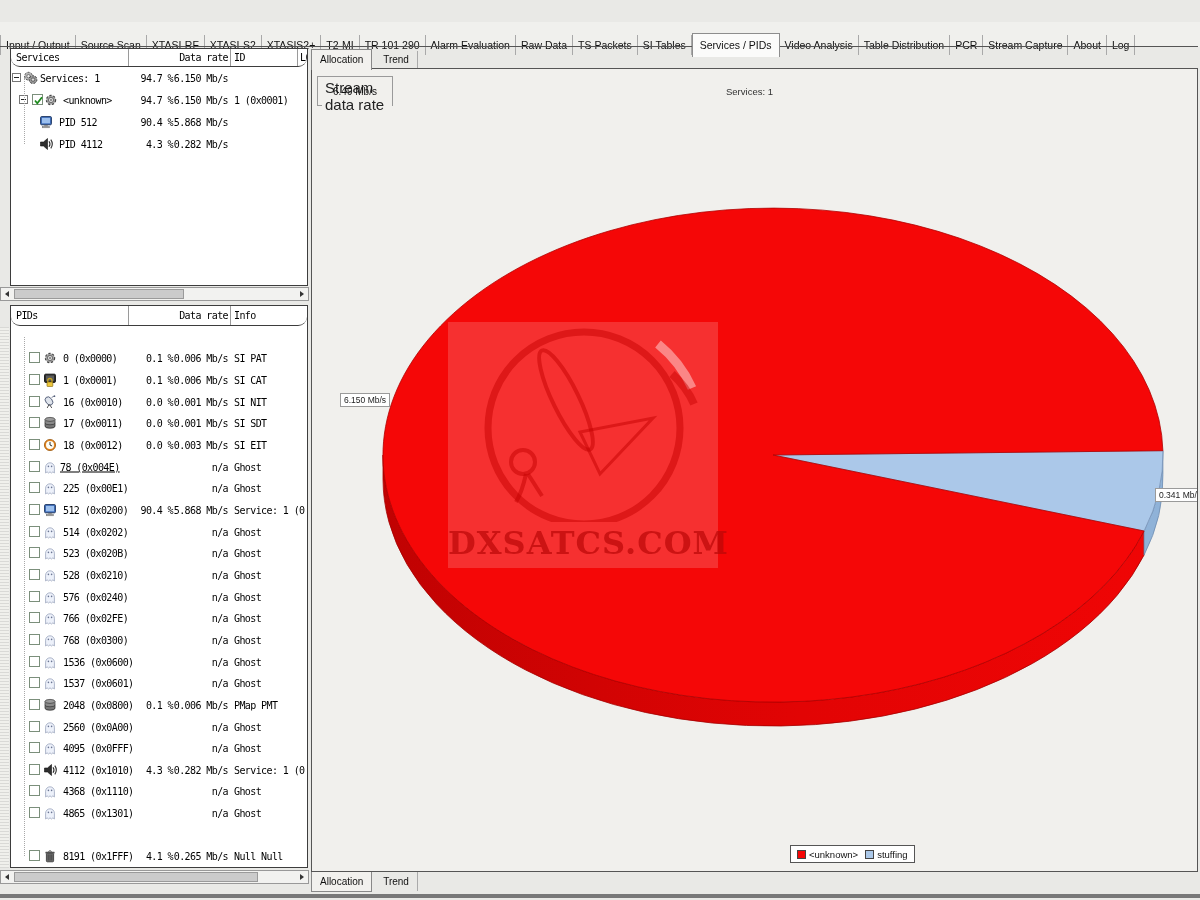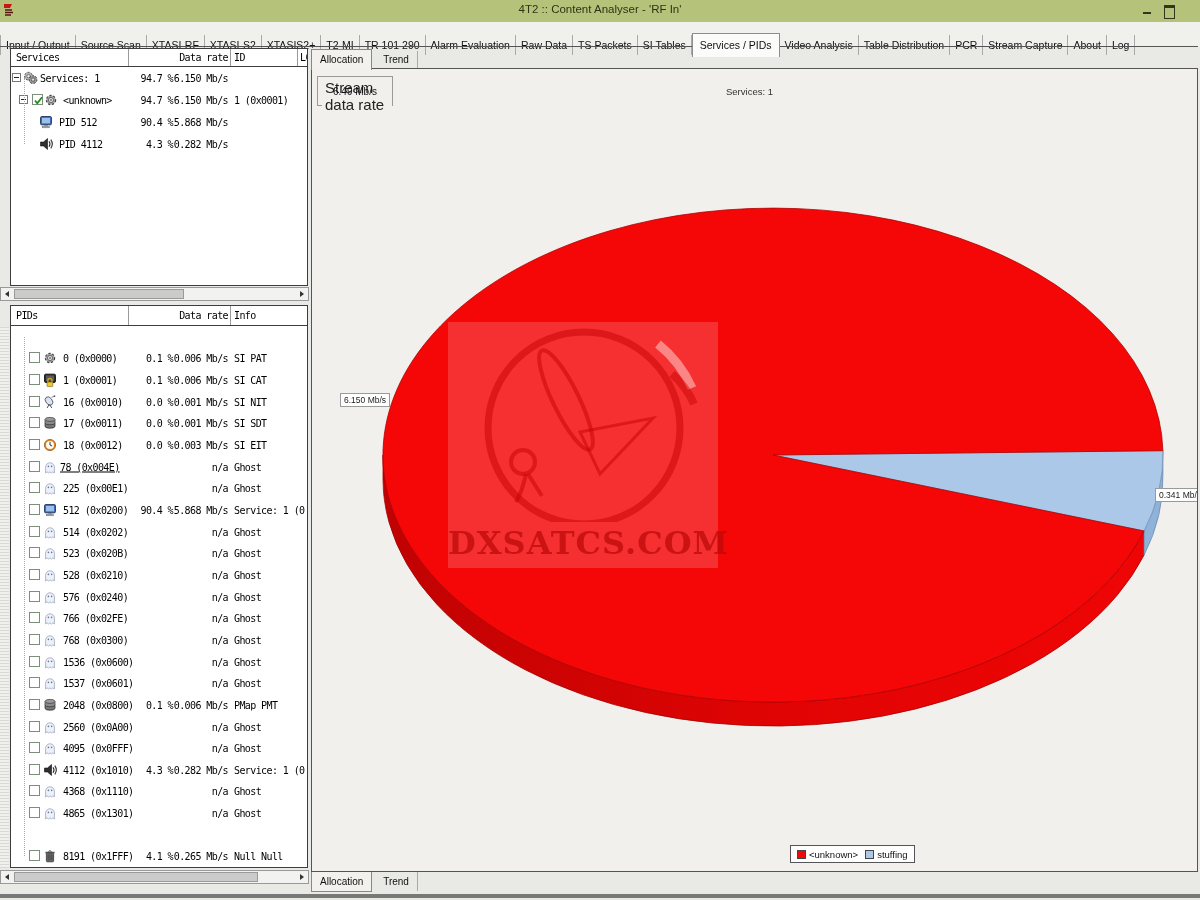--- a/index.html
+++ b/index.html
@@ -32,21 +32,21 @@
   .tab.sel { background:#fbfbfa; border:1px solid #8d8d8d; border-bottom:none;
     margin-top:11px; padding:5px 7px 5px 7px; position:relative; z-index:3; }
 
   
   .grid { position:absolute; background:#fff; border:1px solid #3d3d3d;
     font-family:"DejaVu Sans Mono", monospace; font-size:10px; letter-spacing:-0.6px;
     color:#000; overflow:hidden; }
   #svc-grid { left:10px; top:48px; width:298px; height:238px; }
   #pid-grid { left:10px; top:305px; width:298px; height:563px; }
   .ghead { position:absolute; left:0; top:0; right:0; height:18px; background:#fff;
-    border-bottom:1px solid #3d3d3d; }
+    border-bottom:1px solid #3d3d3d;border-radius:9px; }
   #pid-grid .ghead { height:20px; }
   .ghead .h0 { position:absolute; left:5px; top:3px; }
   .ghead .h1 { position:absolute; left:120px; width:97px; top:3px; text-align:right; }
   .ghead .h2 { position:absolute; left:223px; top:3px; }
   .ghead .h3 { position:absolute; left:289px; top:3px; }
   .colline { position:absolute; top:0; bottom:0; width:1px; background:#9a9a9a; }
   .rows { position:absolute; left:0; right:0; bottom:0; overflow:hidden; }
   #svc-rows { top:18px; } #pid-rows { top:20px; }
   .trow { position:absolute; left:0; right:0; }
   .trow span.cell { position:absolute; top:50%; transform:translateY(-50%); }
@@ -187,29 +187,20 @@
         <rect x="1.5" y="2" width="2.6" height="2.2" fill="#fff" stroke="#556"></rect>
         <rect x="1.5" y="6" width="2.6" height="2.2" fill="#fff" stroke="#556"></rect>
         <rect x="1.5" y="10" width="2.6" height="2.2" fill="#fff" stroke="#556"></rect>
         <path d="M5.5 3 h7 M5.5 7 h7 M5.5 11 h7" stroke="#446" stroke-width="1"></path>
       </symbol>
 </defs>
 </svg>
 
 <div id="window">
 
-  <div id="titlebar">
-    <svg id="appicon" viewBox="0 0 13 16">
-      <path d="M1 1 h8 l-2 4 h-6 z" fill="#c81616"></path>
-      <path d="M2 7 h7 M2 9.5 h8 M2 12 h6" stroke="#5a1414" stroke-width="1.6"></path>
-    </svg>
-    <span id="wtitle">4T2 :: Content Analyser - 'RF In'</span>
-    <span id="btn-min" class="wb"></span>
-    <span id="btn-max" class="wb"></span>
-  </div>
 
   <div id="tabbar"><span class="tab">Input / Output</span><span class="tab">Source Scan</span><span class="tab">XTASI-RF</span><span class="tab">XTASI-S2</span><span class="tab">XTASIS2+</span><span class="tab">T2-MI</span><span class="tab">TR 101 290</span><span class="tab">Alarm Evaluation</span><span class="tab">Raw Data</span><span class="tab">TS Packets</span><span class="tab">SI Tables</span><span class="tab sel">Services / PIDs</span><span class="tab">Video Analysis</span><span class="tab">Table Distribution</span><span class="tab">PCR</span><span class="tab">Stream Capture</span><span class="tab">About</span><span class="tab">Log</span></div>
   <div id="tabline"></div>
 
   <div id="svc-grid" class="grid">
     <div class="ghead">
       <span class="h0">Services</span>
       <span class="h1">Data rate</span>
       <span class="h2">ID</span>
       <span class="h3">LC</span>

